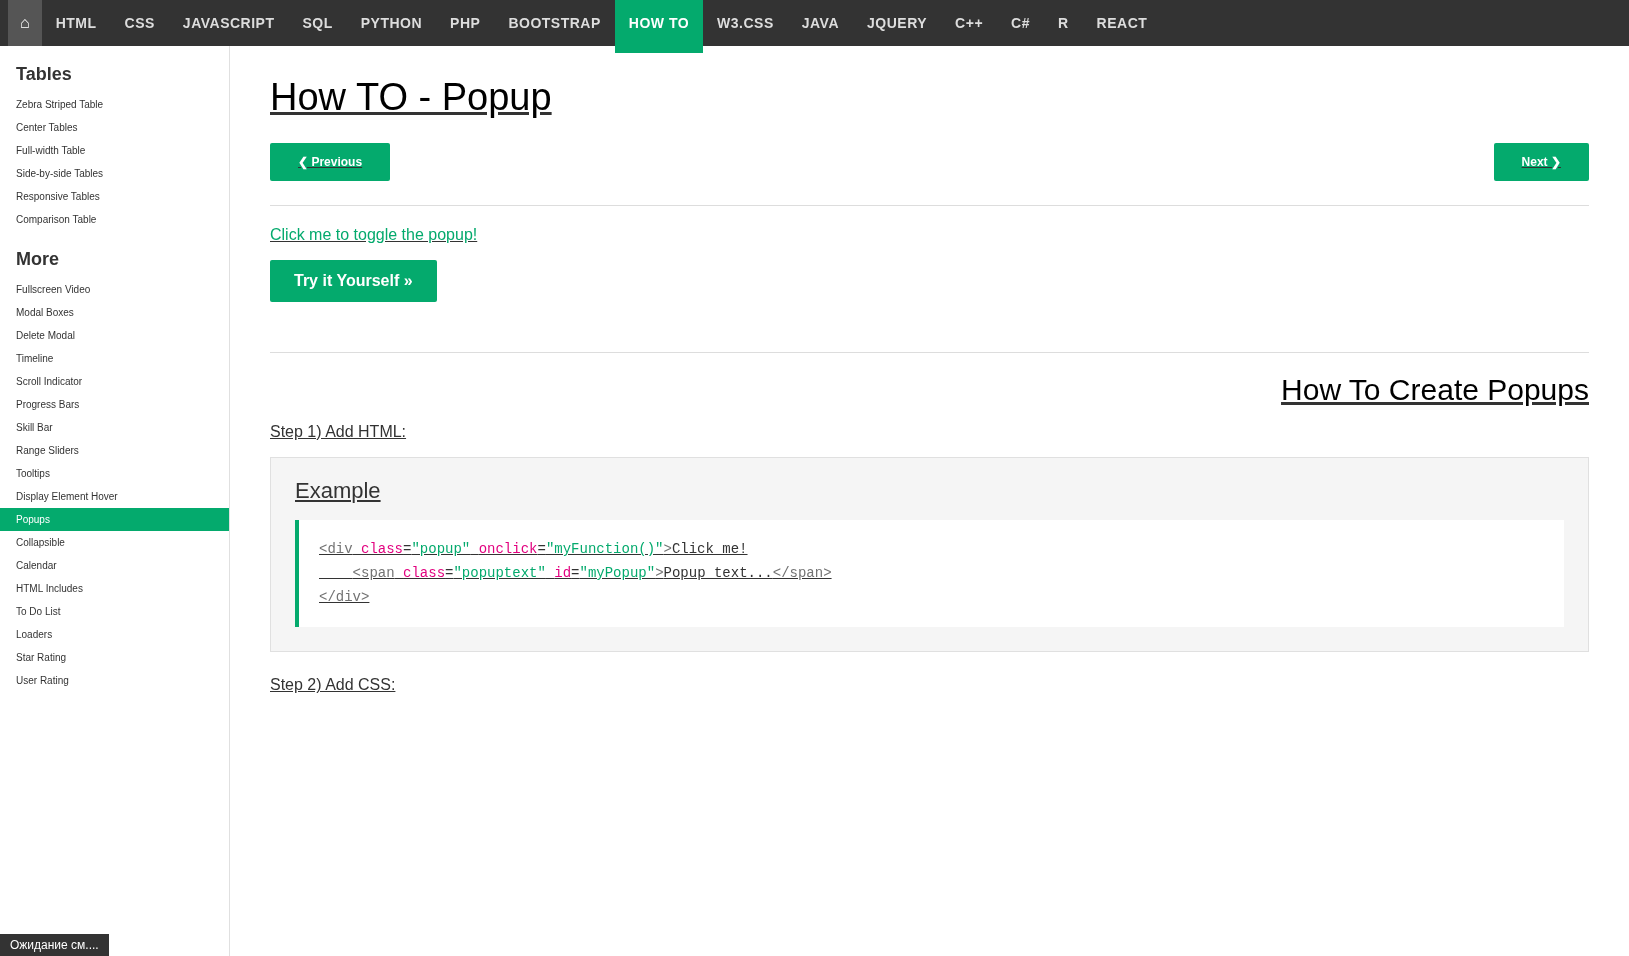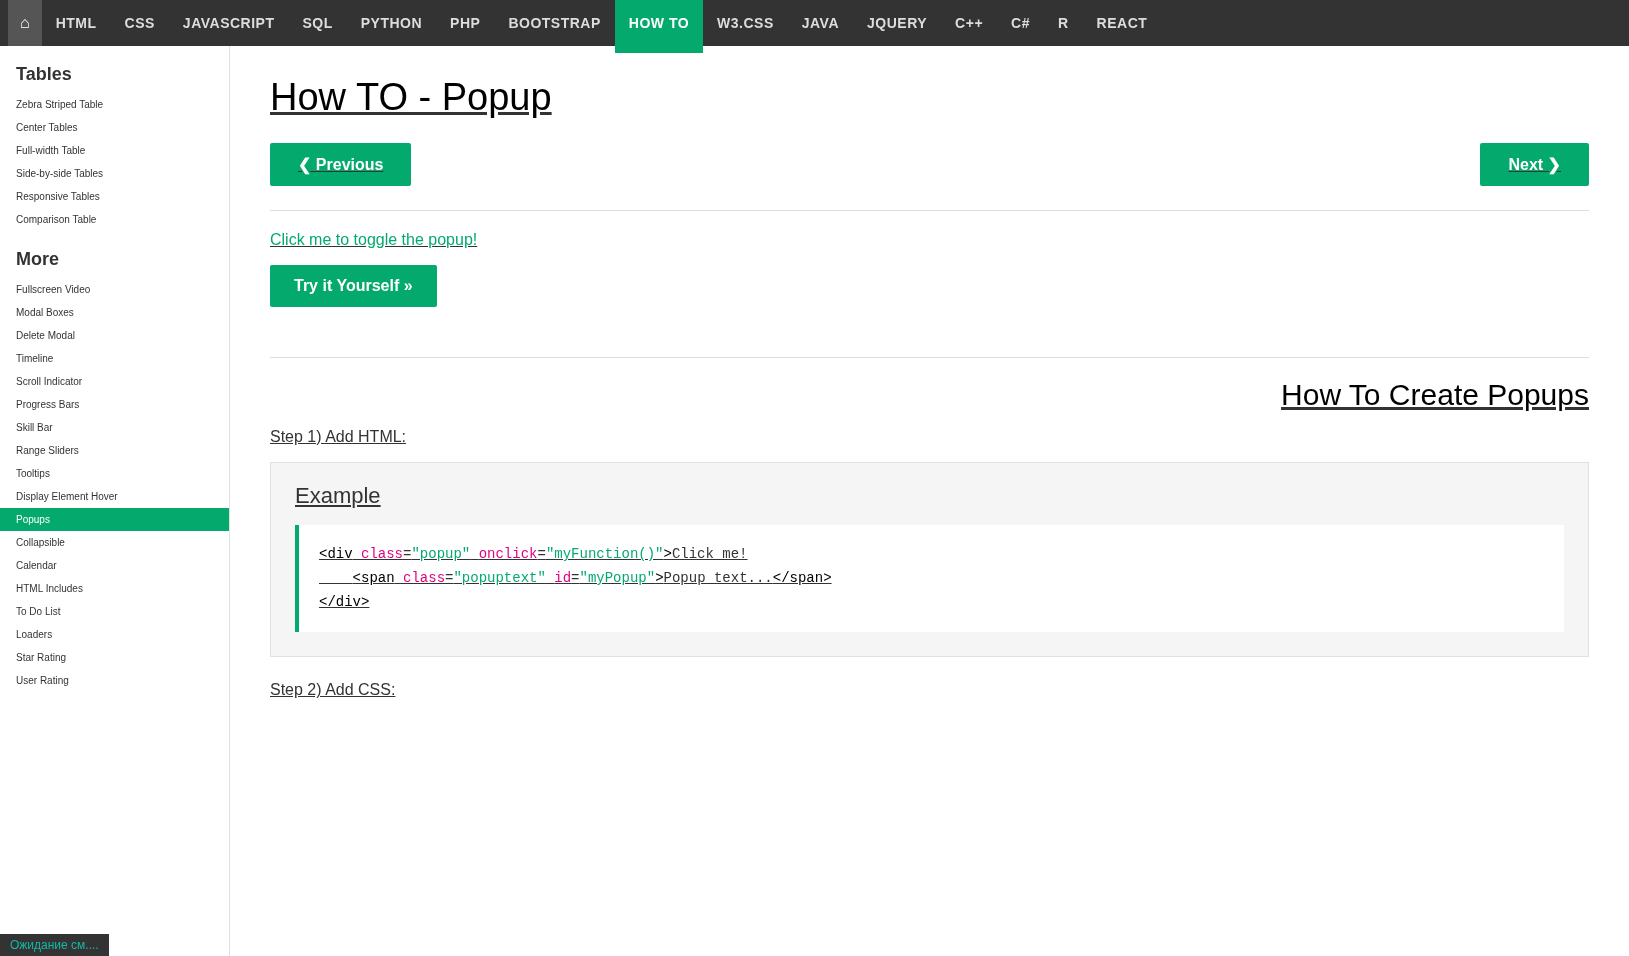--- a/index.html
+++ b/index.html
@@ -94,21 +94,21 @@
     .nav-buttons {
       display: flex;
       justify-content: space-between;
       margin-bottom: 24px;
     }
     .btn-prev, .btn-next {
       background: #04AA6D;
       color: #fff;
       border: none;
       padding: 12px 28px;
-      font-size: 16px;
+      font-size: 12px;
       font-weight: 600;
       cursor: pointer;
       border-radius: 2px;
     }
 
     .divider {
       border: none;
       border-top: 1px solid #ddd;
       margin: 20px 0;
     }
@@ -170,32 +170,32 @@
     .code-block {
       background: #fff;
       border-left: 4px solid #04AA6D;
       padding: 18px 20px;
       font-family: "Courier New", monospace;
       font-size: 14px;
       line-height: 1.7;
       white-space: pre;
     }
 
-    .code-tag { color: #000000; }
+    .code-tag { color: #737373; }
     .code-attr { color: #e2007f; }
     .code-val { color: #04AA6D; }
     .code-text { color: #333; }
 
     
     .status-bar {
       position: fixed;
       bottom: 0;
       left: 0;
       background: #333;
-      color: #14b8a6;
+      color: #ffffff;
       font-size: 12px;
       padding: 4px 10px;
       z-index: 200;
     }
   </style>
 </head>
 <body>
 
 <nav class="top-nav">
   <button class="home-btn">⌂</button>

